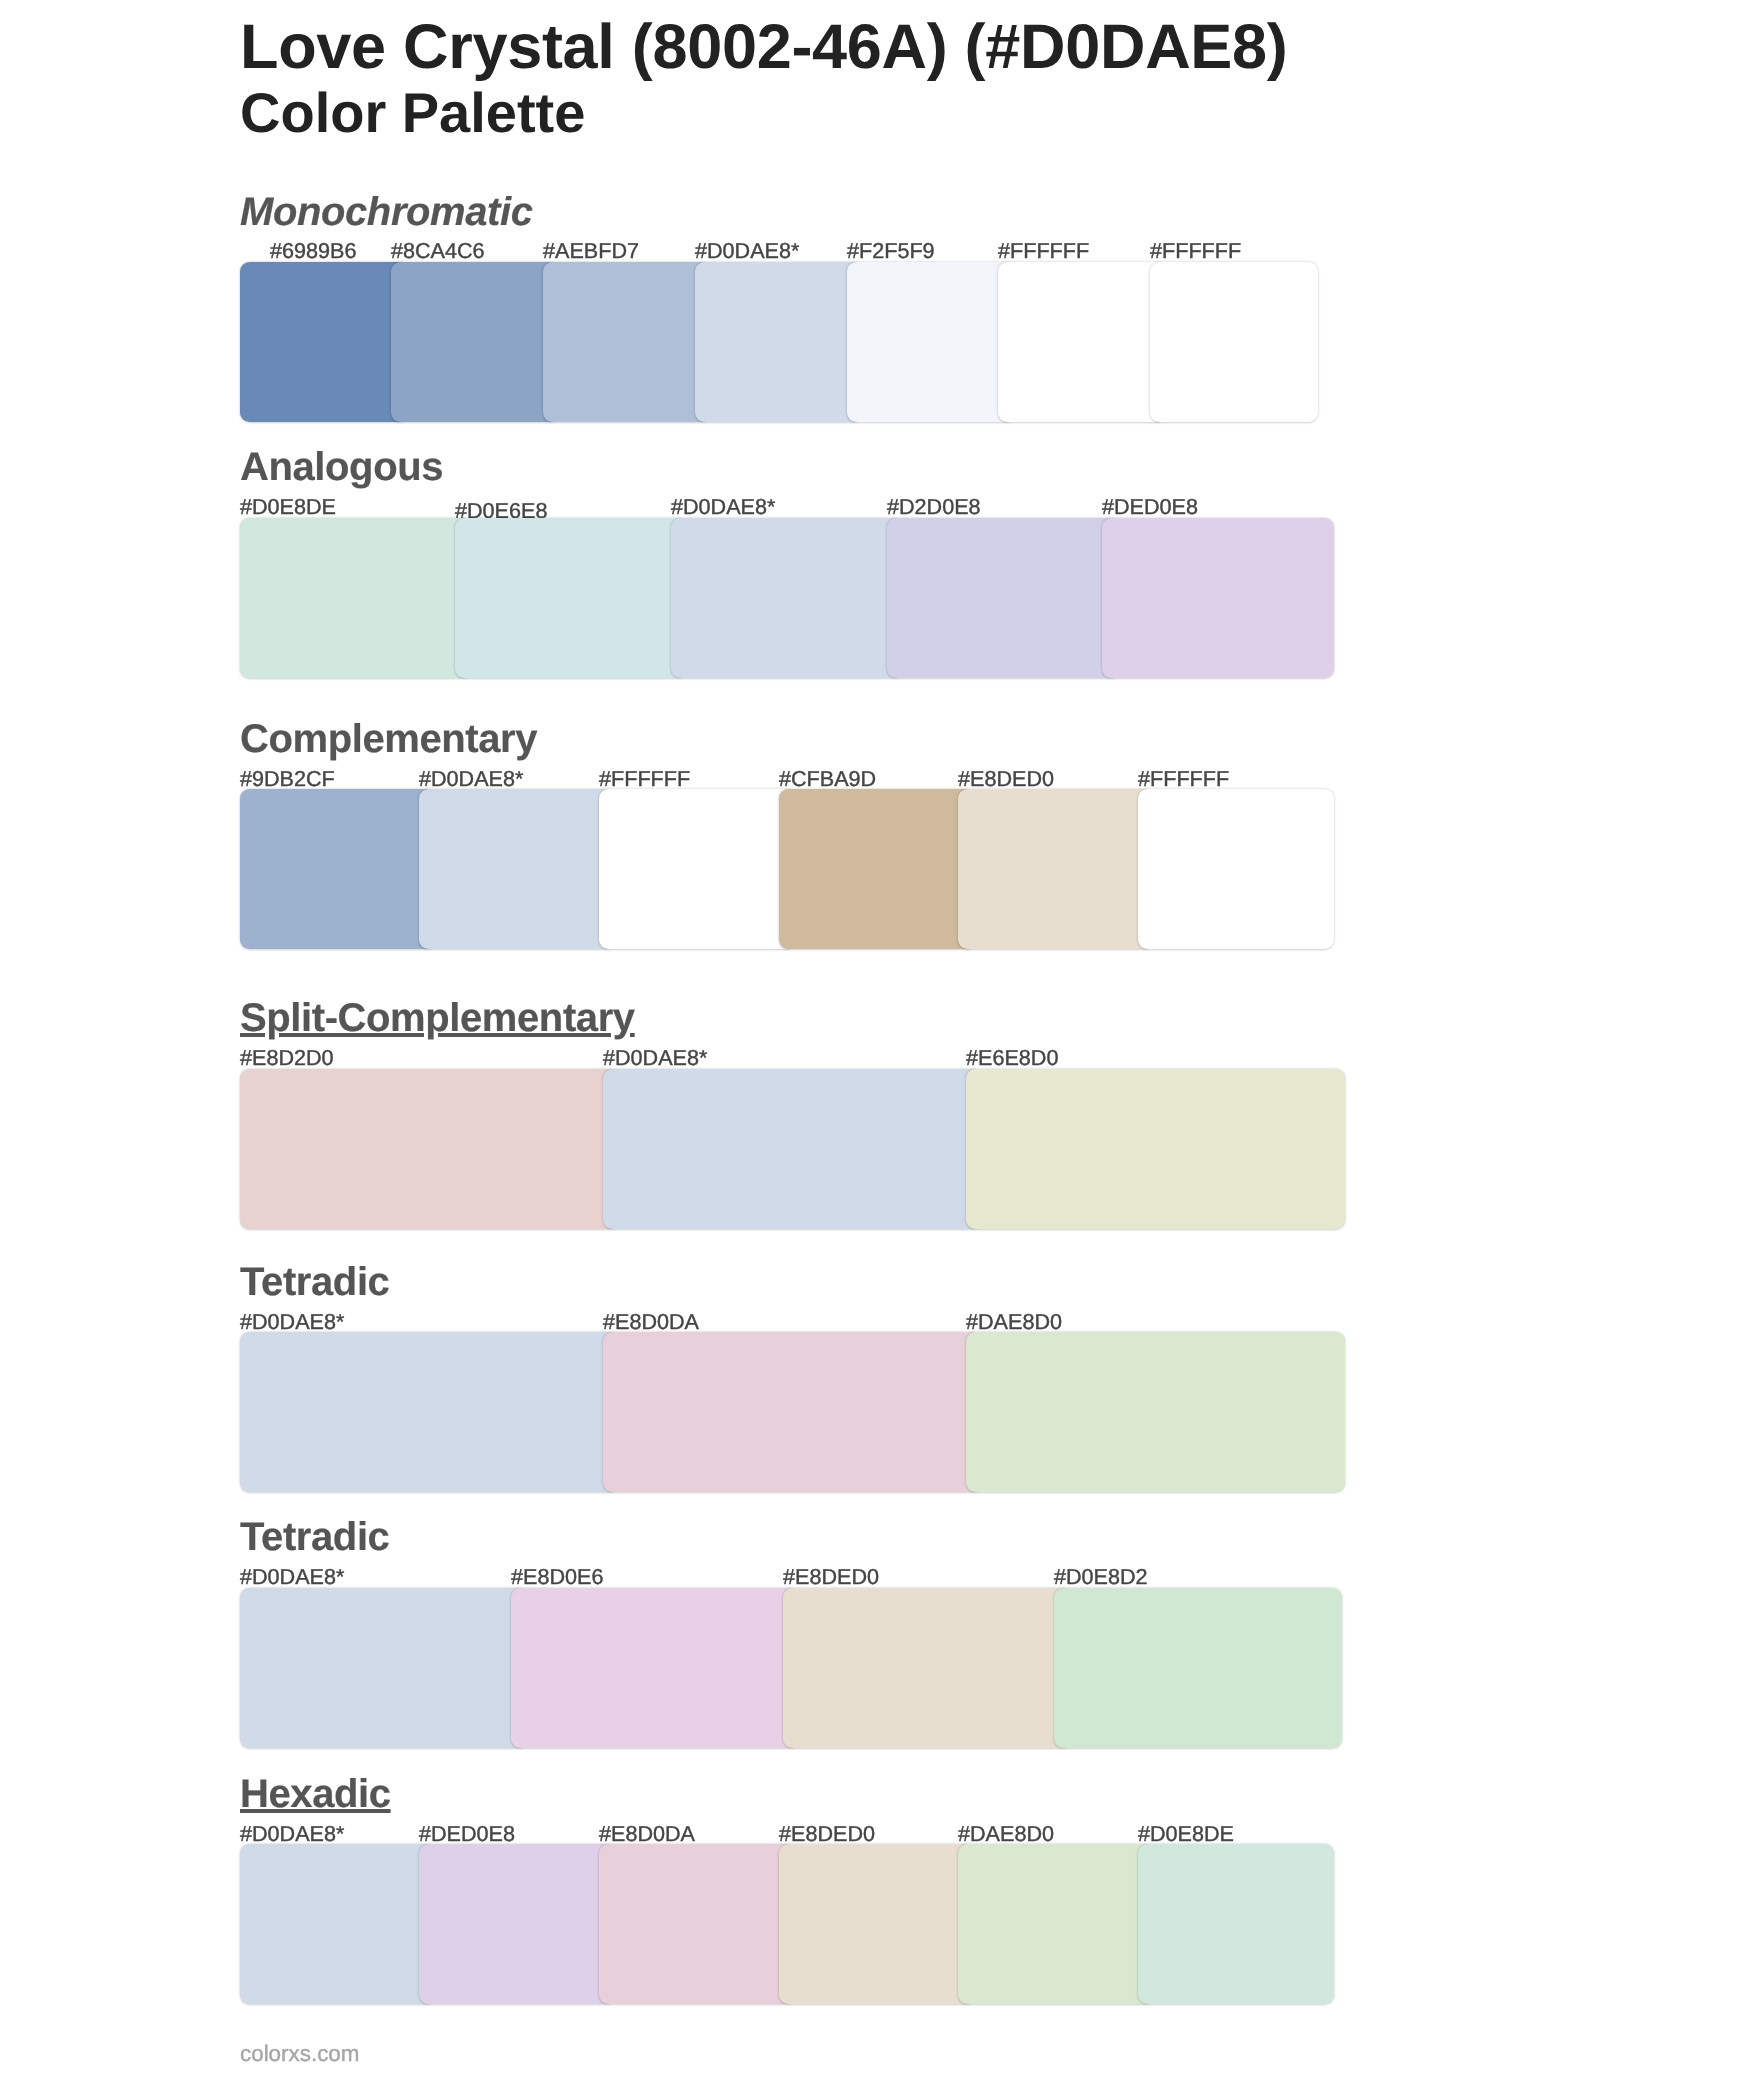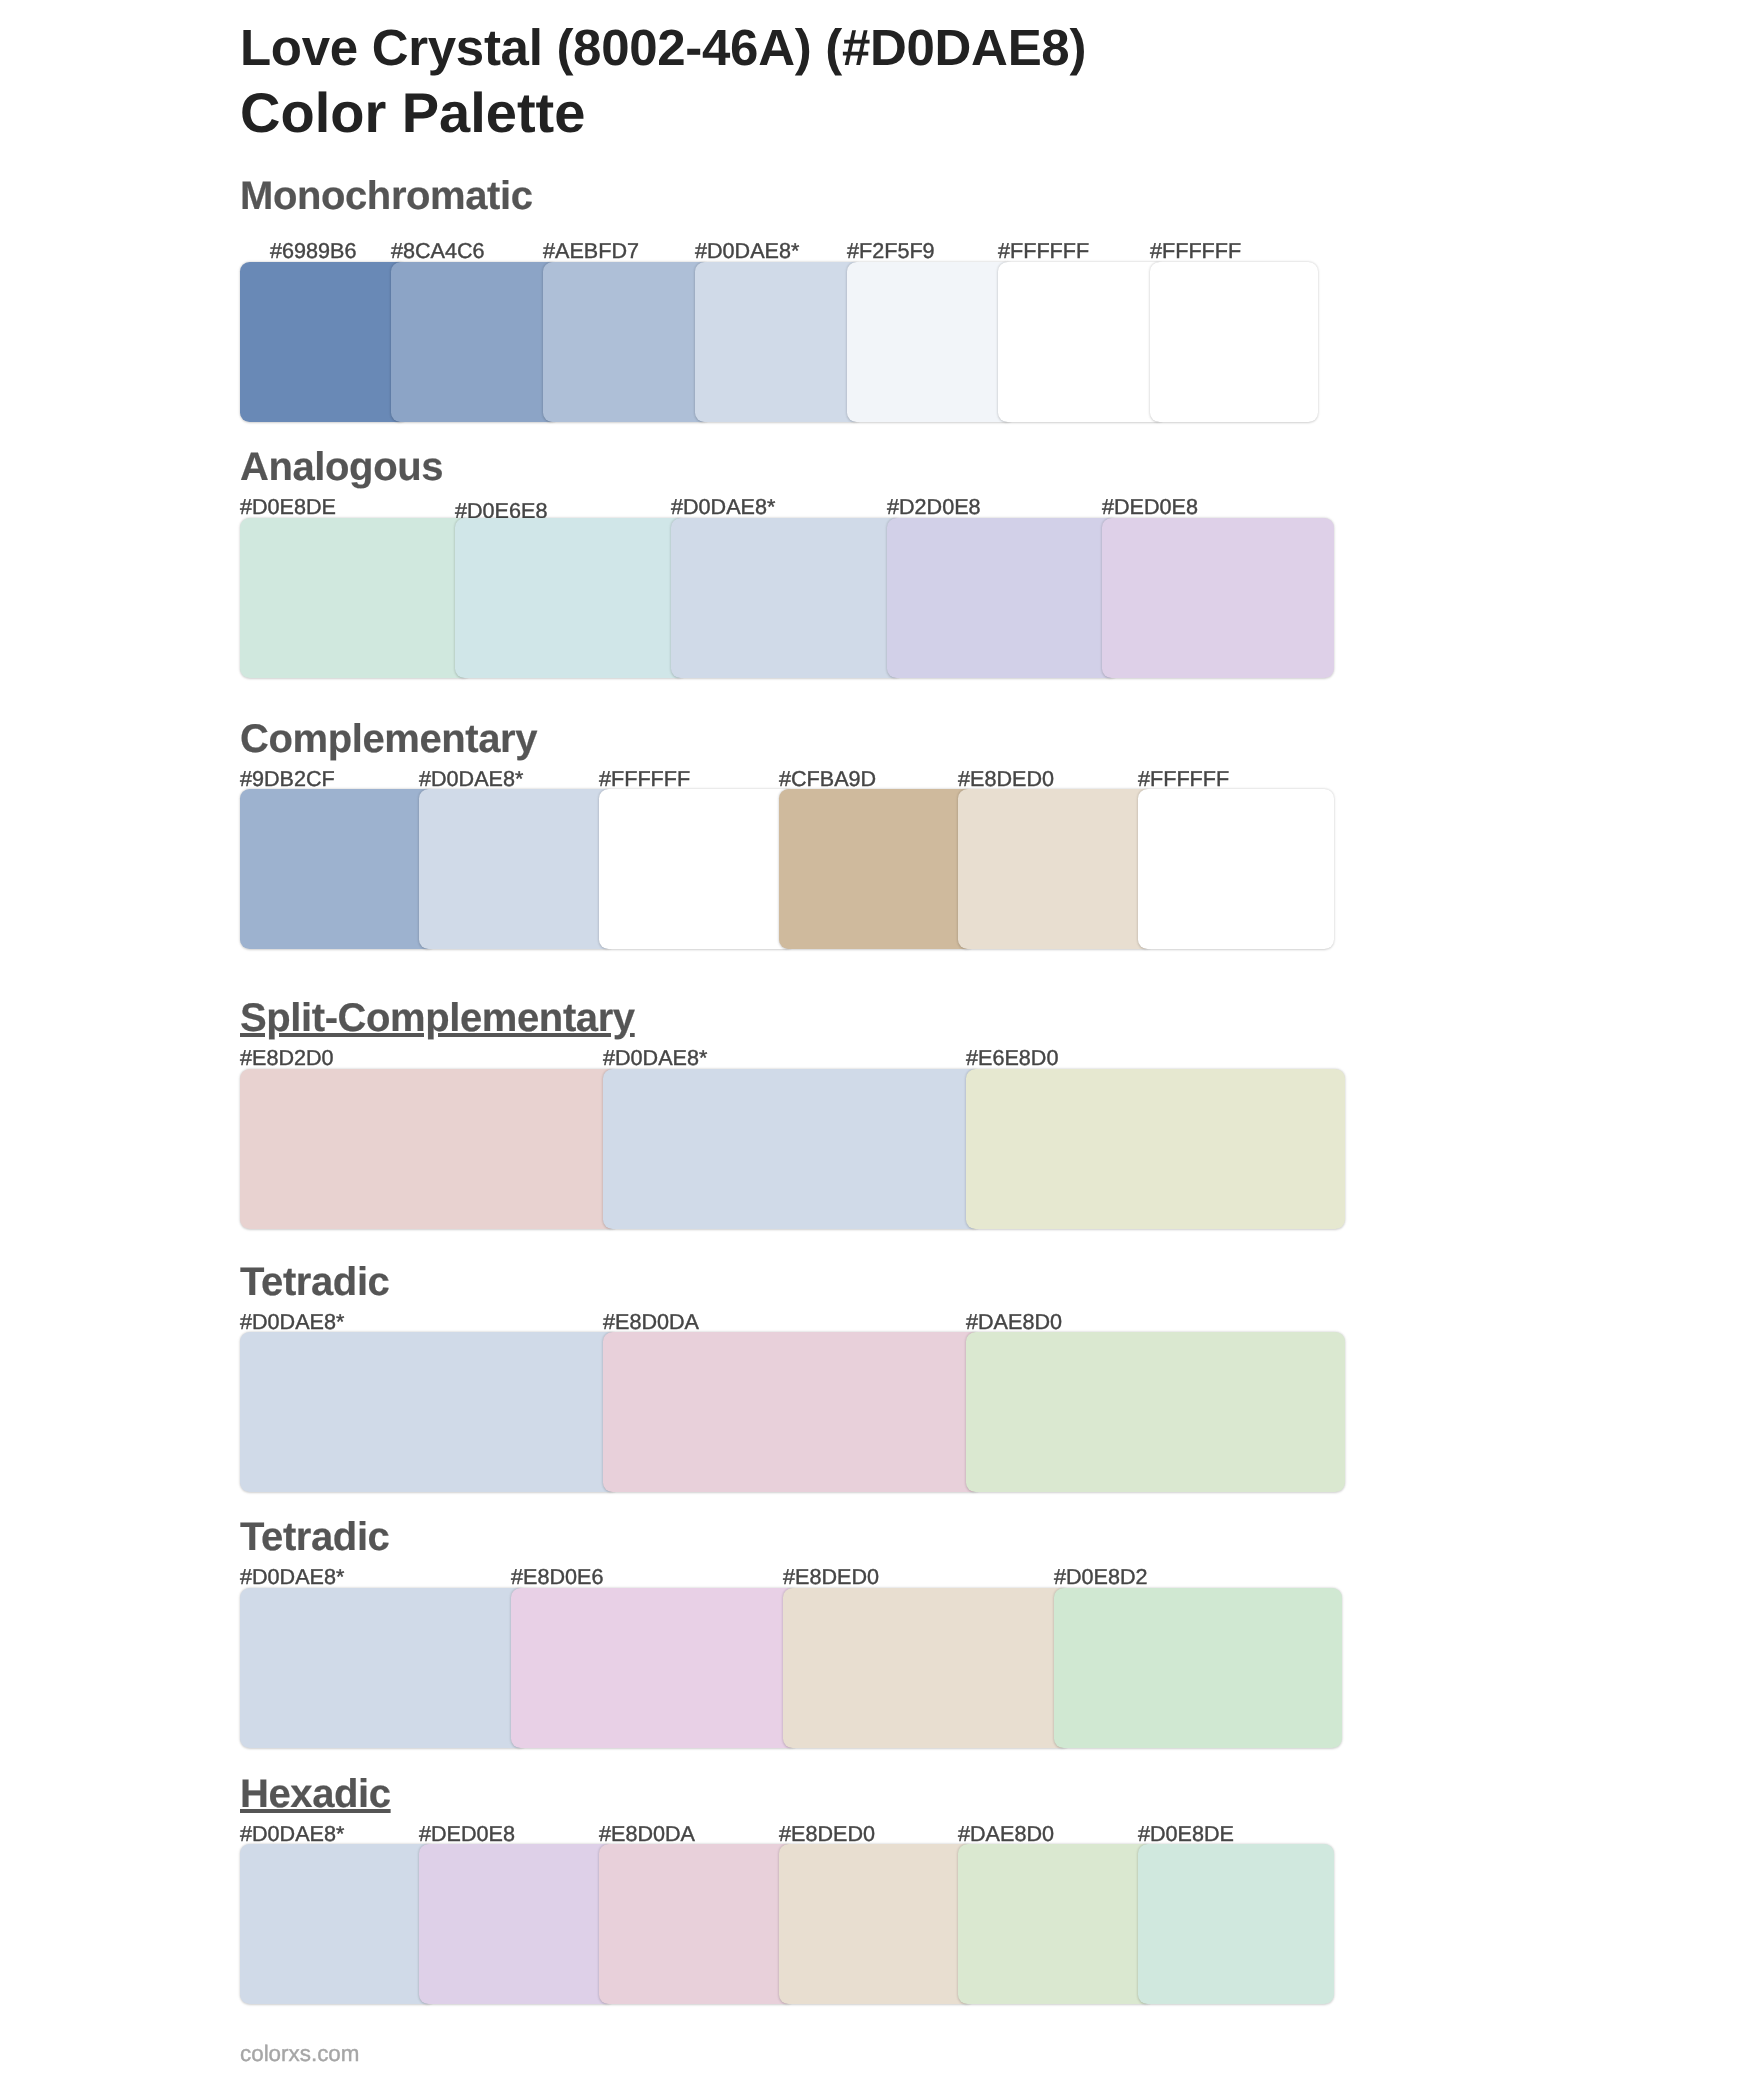--- a/index.html
+++ b/index.html
@@ -3,38 +3,38 @@
 <meta charset="utf-8">
 <title>Color Palette</title>
 <style>
   html,body{margin:0;padding:0;}
   body{
     width:1757px;height:2077px;background:#ffffff;
     font-family:"Liberation Sans",sans-serif;
     -webkit-font-smoothing:antialiased;text-rendering:geometricPrecision;
   }
   .page{position:relative;width:1757px;height:2077px;overflow:hidden;transform:translateZ(0);}
-  .title{position:absolute;left:240px;top:22.4px;font-size:51px;line-height:51px;font-weight:700;color:#222222;margin:0;letter-spacing:-0.3px;}
+  .title{position:absolute;left:240px;top:22.4px;font-size:63px;line-height:51px;font-weight:700;color:#222222;margin:0;letter-spacing:-0.3px;}
   .subtitle{position:absolute;left:240px;top:90px;font-size:56px;line-height:46px;font-weight:700;color:#222222;margin:0;}
   .sec-head{position:absolute;left:240px;margin:0;font-size:40px;line-height:40px;font-weight:700;color:#555555;letter-spacing:-0.4px;-webkit-text-stroke:0.2px #555555;}
   .sw-label{position:absolute;font-size:21.6px;line-height:21.6px;font-weight:400;color:#454545;white-space:nowrap;-webkit-text-stroke:0.4px #454545;}
   .sw{position:absolute;height:160px;border-radius:9.6px;box-shadow:0 0 3.2px rgba(0,0,0,0.11),0 0.8px 2.4px rgba(0,0,0,0.15);}
   .footer{position:absolute;left:240px;top:2043px;font-size:22.4px;line-height:22.4px;color:#a6a6a6;-webkit-text-stroke:0.4px #a6a6a6;}
 </style>
 </head>
 <body>
 
 <div class="page">
 
   <h1 class="title">Love Crystal (8002-46A) (#D0DAE8)</h1>
   <h2 class="subtitle">Color Palette</h2>
 
   <div class="sections">
   <section class="section">
-    <h3 class="sec-head" style="top: 176px;">Monochromatic</h3>
+    <h3 class="sec-head" style="top: 192px; font-style: italic;">Monochromatic</h3>
     <div class="row">
   <div class="sw-item">
     <span class="sw-label" style="left: 256px; top: 240px; margin-left: 14px;">#6989B6</span>
     <div class="sw" title="#6989B6" style="left: 240px; top: 262px; width: 168px; z-index: 1; background-color: rgb(105, 137, 182);"></div>
   </div>
 
   <div class="sw-item">
     <span class="sw-label" style="left: 391px; top: 240px;">#8CA4C6</span>
     <div class="sw" title="#8CA4C6" style="left: 391px; top: 262px; width: 168px; z-index: 2; background-color: rgb(140, 164, 198);"></div>
   </div>

